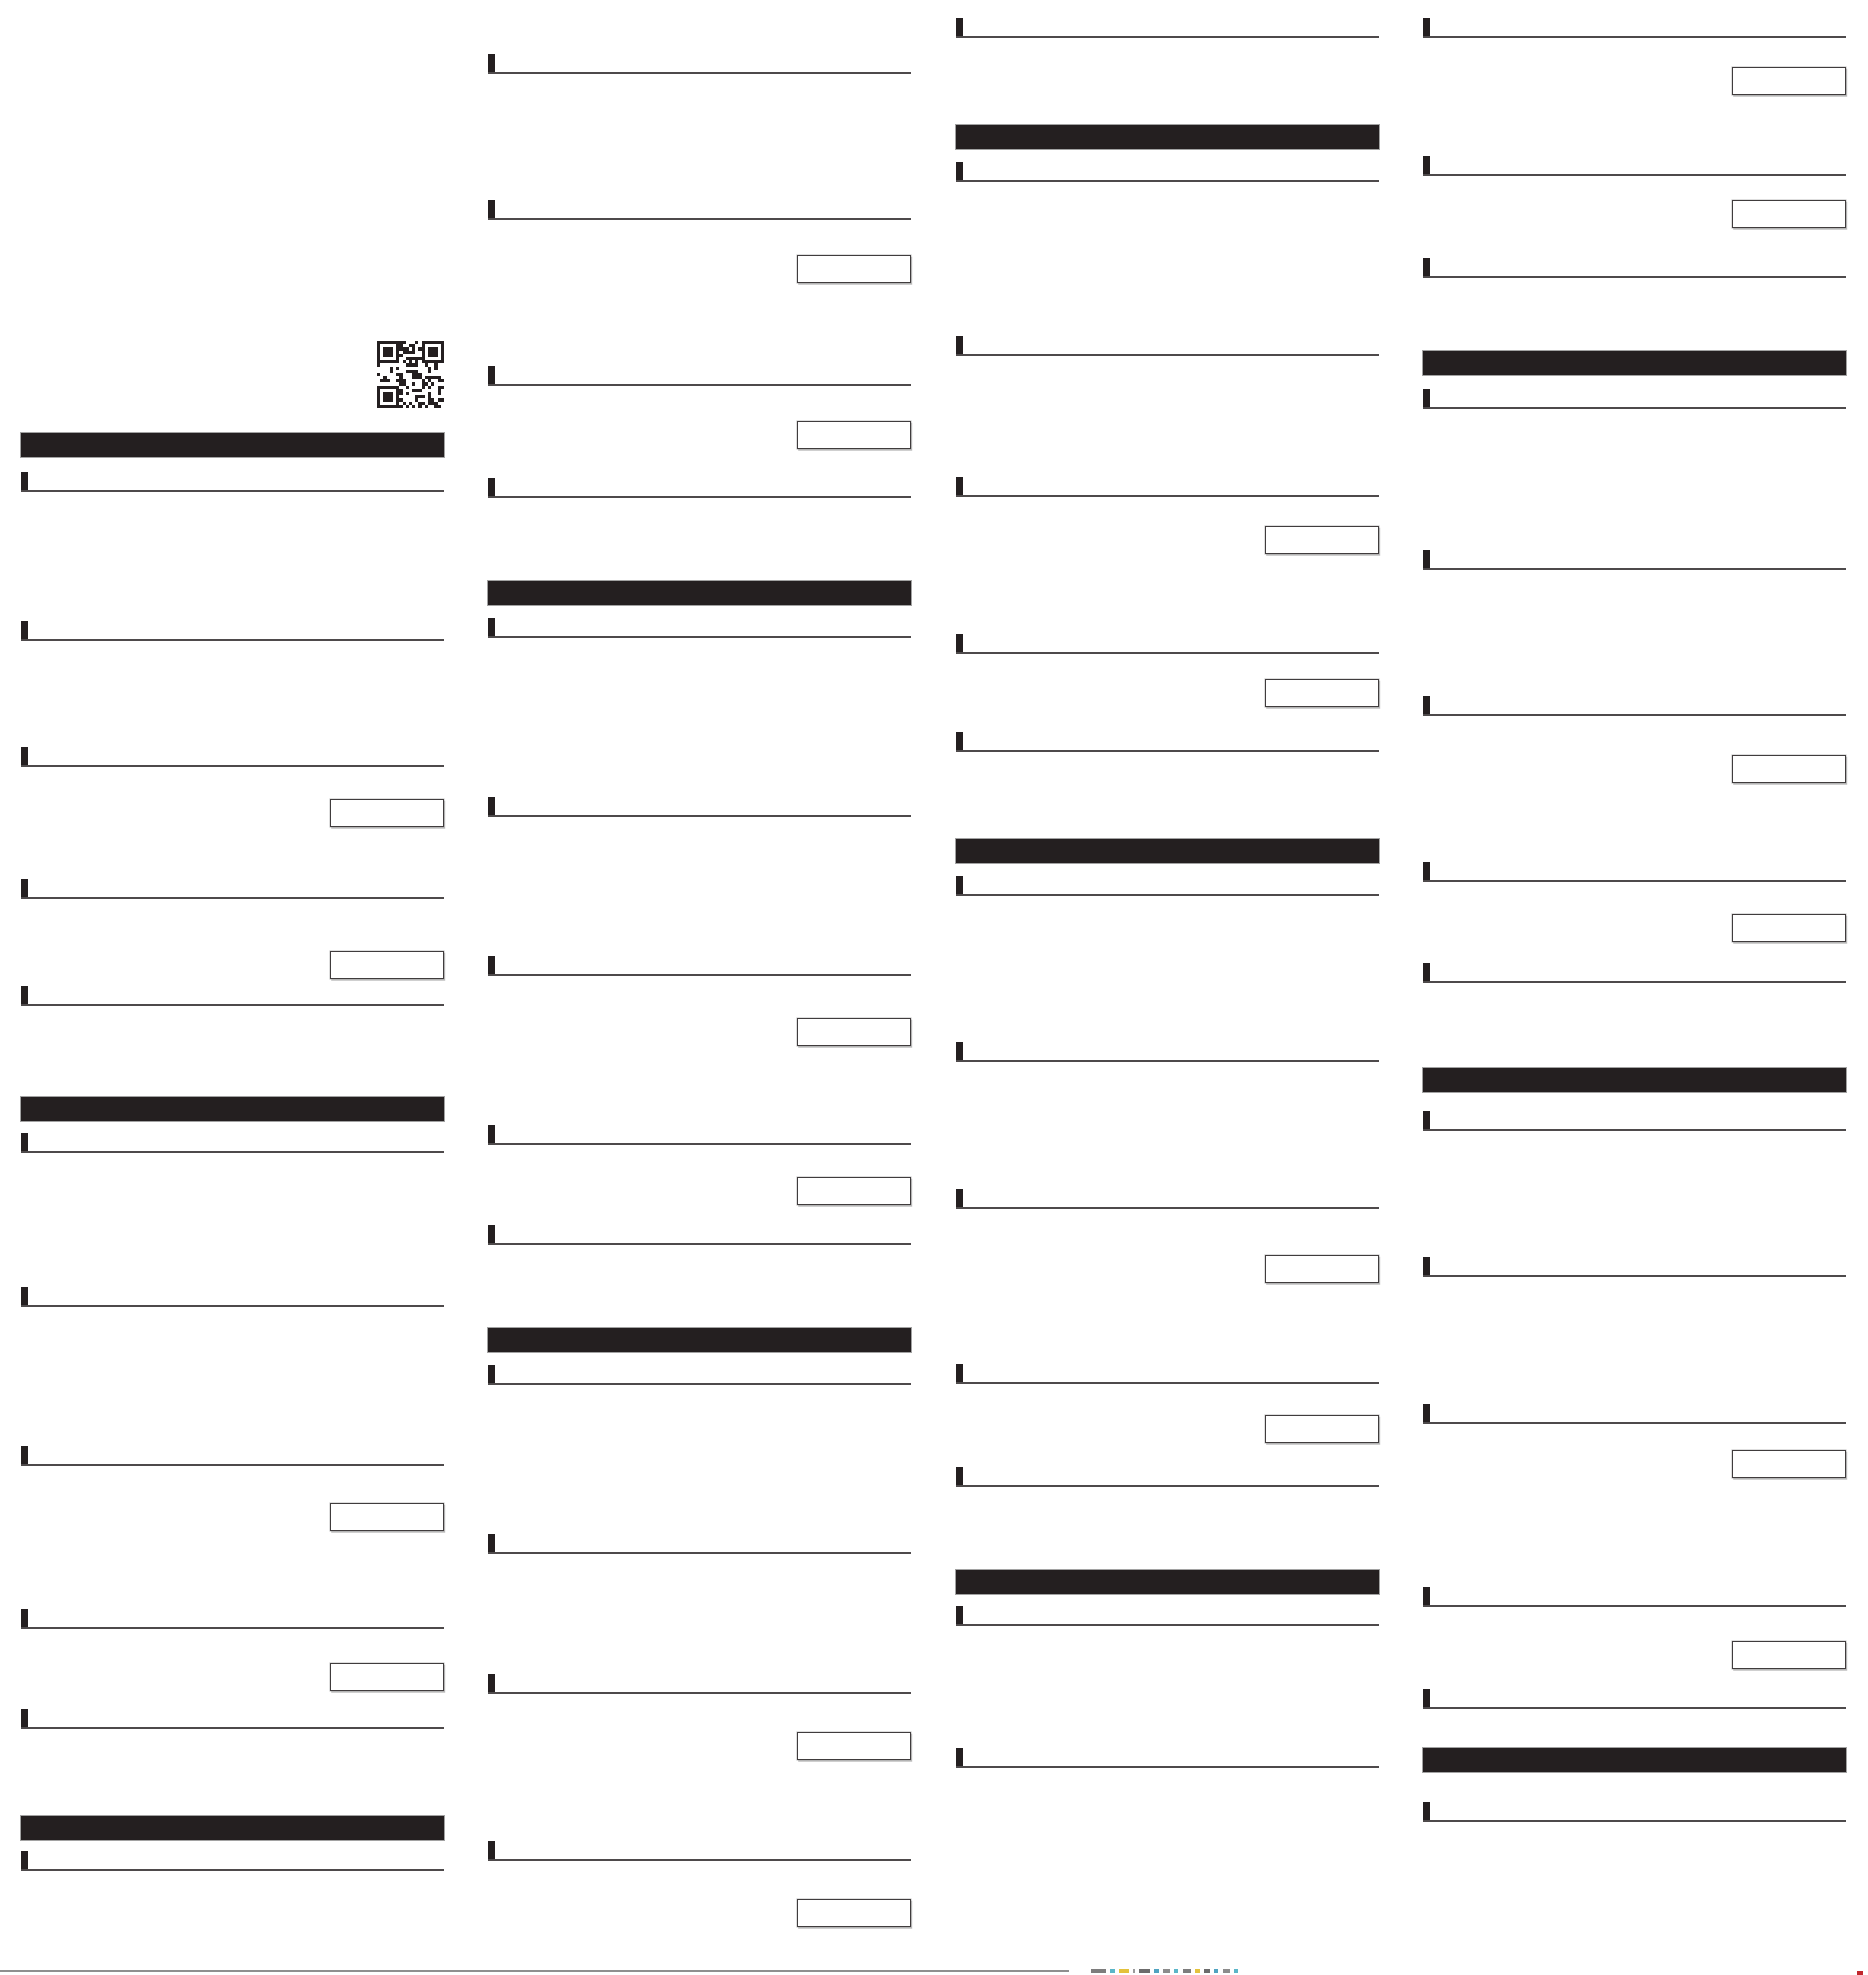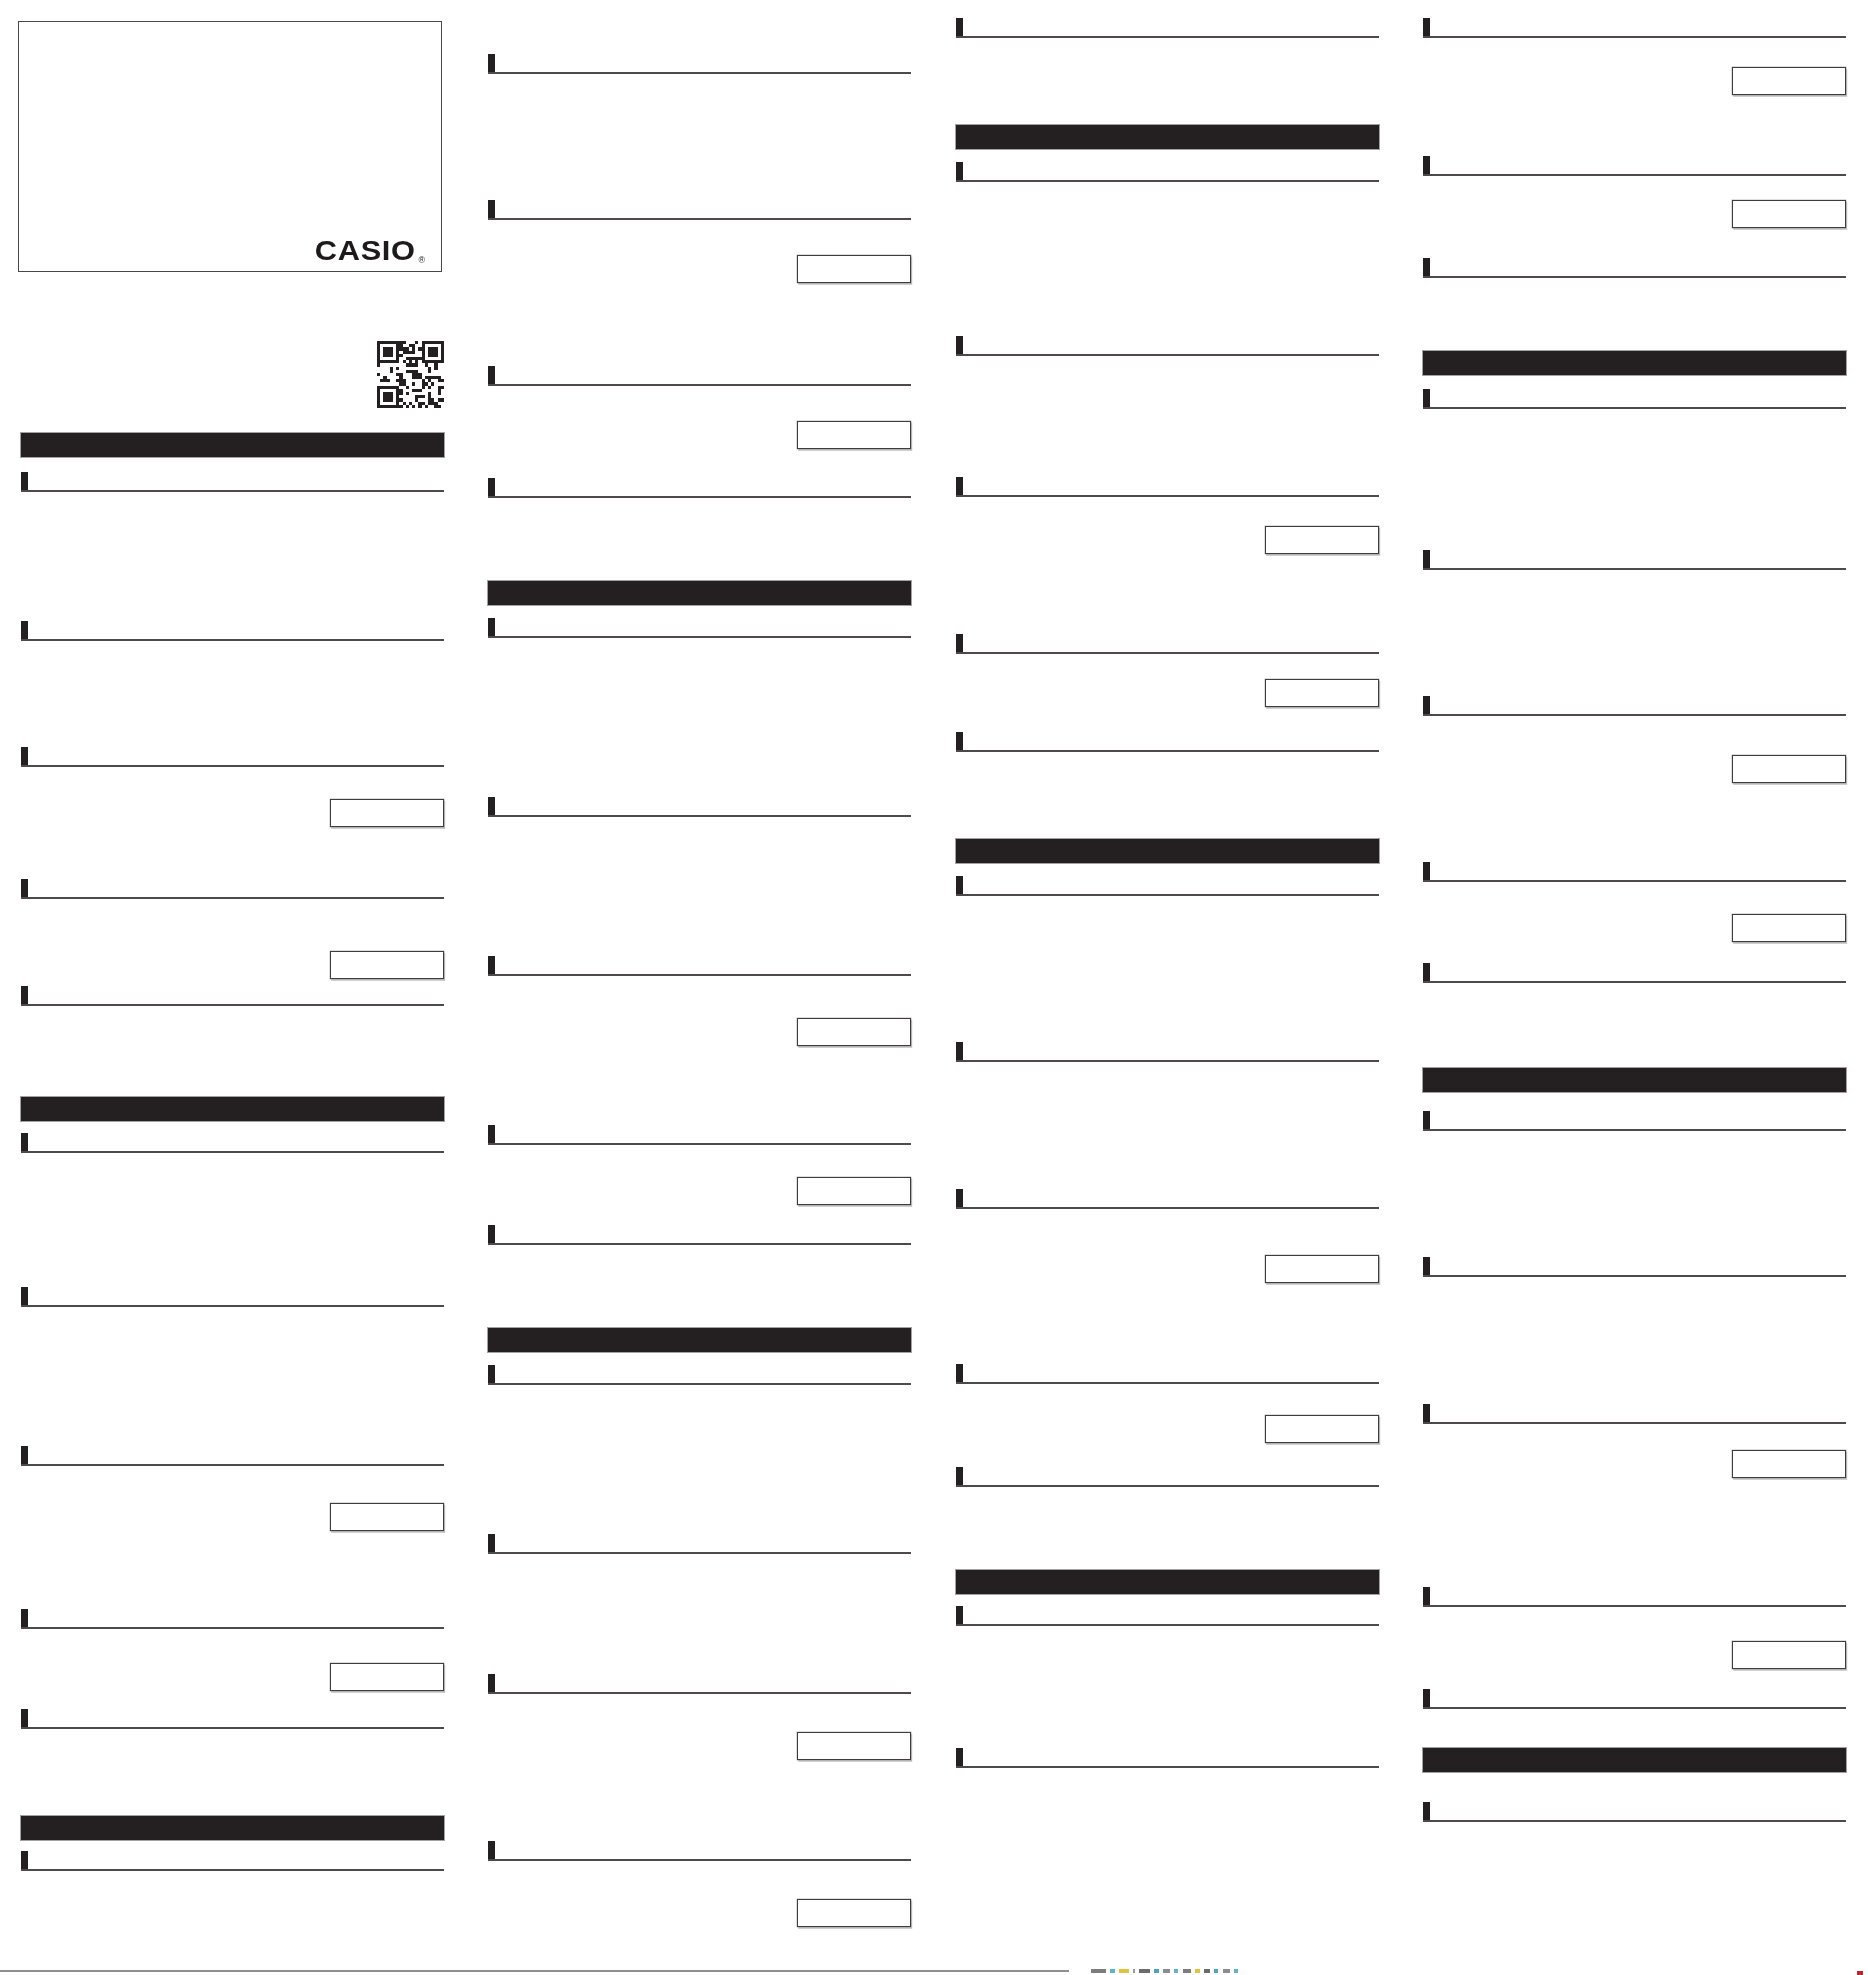--- a/index.html
+++ b/index.html
@@ -40,26 +40,20 @@
   .footer-rule{position:absolute;background:#8f8f8f;}
   .fine-print{position:absolute;display:flex;align-items:flex-end;}
   .fp-mark{display:inline-block;height:3.5px;margin-right:4.1px;}
   .corner-mark{position:absolute;}
 </style>
 </head>
 <body>
 
 <div class="page" id="page">
     <div class="col" style="left: 21px; width: 423px;">
-      <div class="panel" style="top: 21px; width: 422px; height: 249px;">
-        <div class="logo-row">
-          <span class="casio">CASIO</span>
-          <span class="reg">®</span>
-        </div>
-      </div>
       <div class="qr" style="top: 341px; width: 67px; height: 67px;"><svg xmlns="http://www.w3.org/2000/svg" width="67" height="67" viewBox="0 0 21 21" style="shape-rendering:crispEdges;fill:#241f20">
           <rect x="0" y="0" width="1" height="1"></rect>
           <rect x="1" y="0" width="1" height="1"></rect>
           <rect x="2" y="0" width="1" height="1"></rect>
           <rect x="3" y="0" width="1" height="1"></rect>
           <rect x="4" y="0" width="1" height="1"></rect>
           <rect x="5" y="0" width="1" height="1"></rect>
           <rect x="6" y="0" width="1" height="1"></rect>
           <rect x="7" y="0" width="1" height="1"></rect>
           <rect x="8" y="0" width="1" height="1"></rect>

